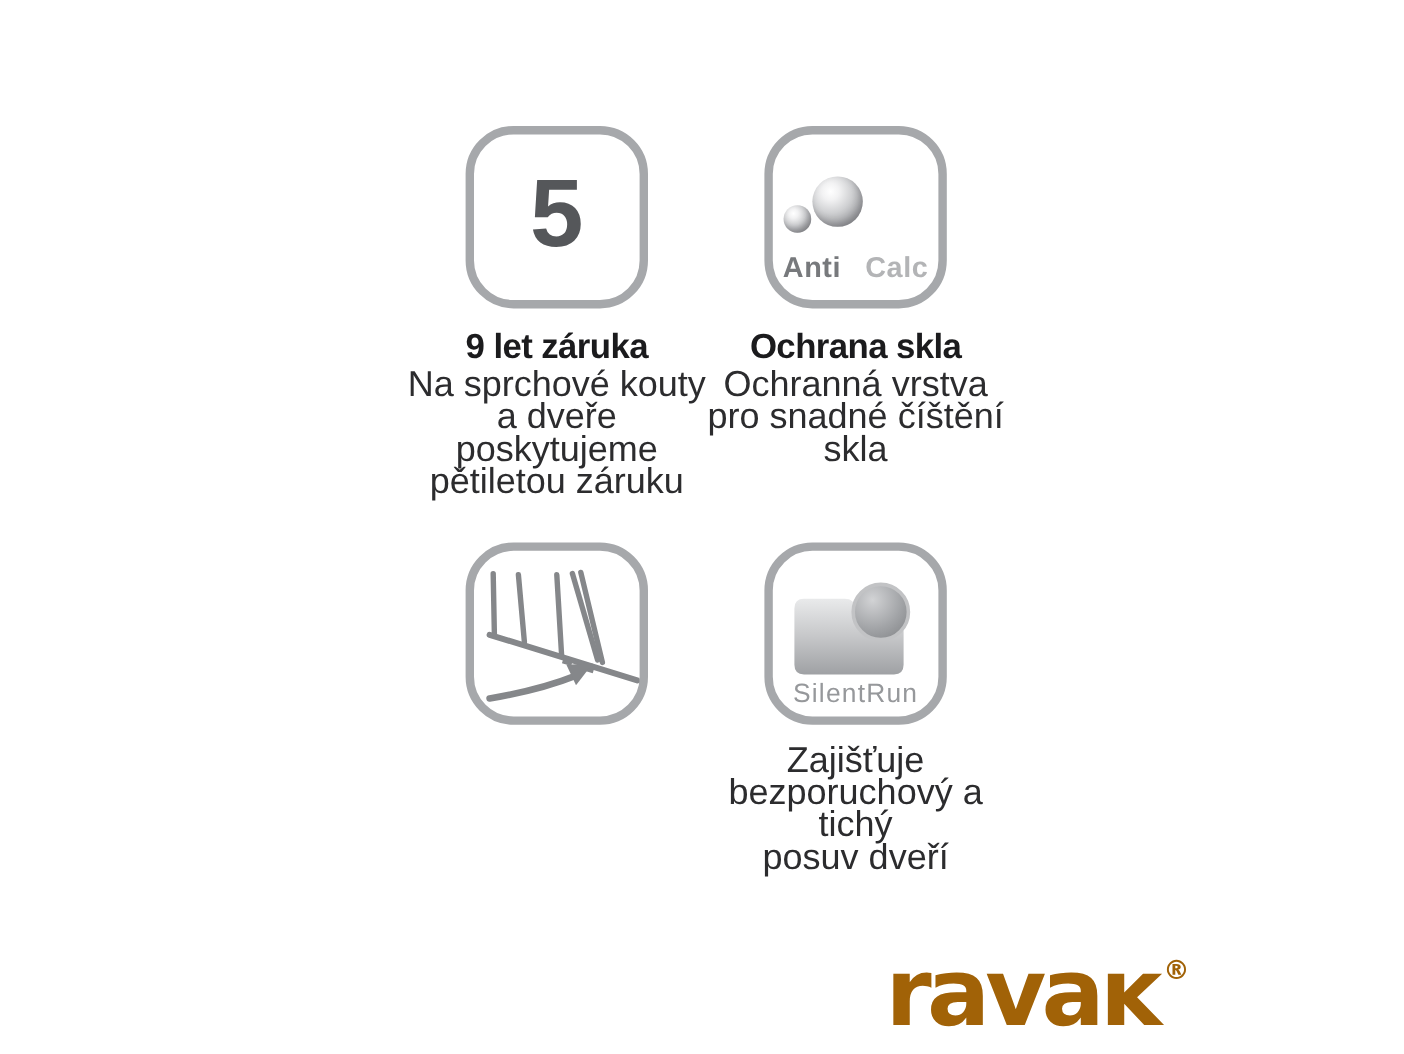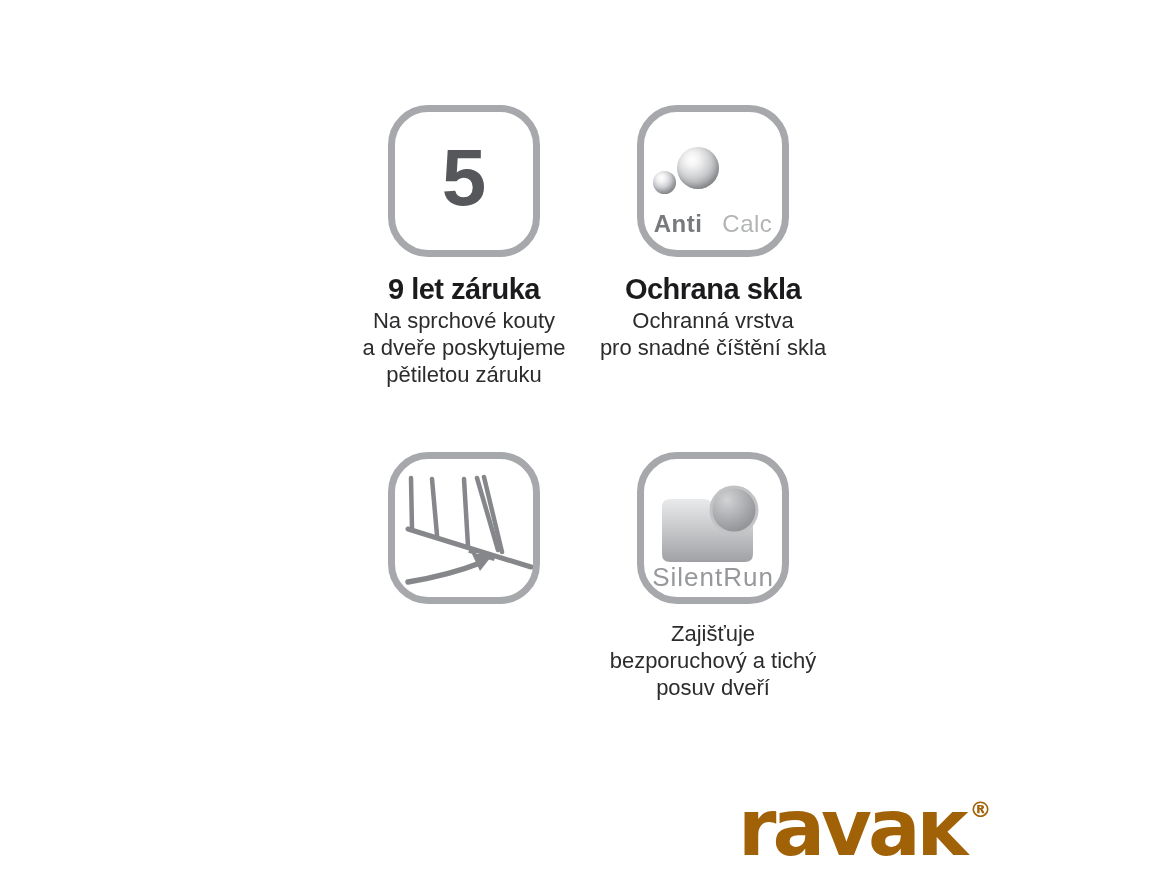--- a/index.html
+++ b/index.html
@@ -32,21 +32,21 @@
 
   .cell h3 {
     margin: 0 0 2px 0;
     font-size: 29px; line-height: 32px;
     font-weight: bold;
     letter-spacing: -0.5px;
     color: #1b1b1d;
   }
   .cell p {
     margin: 0;
-    font-size: 22px; line-height: 27px;
+    font-size: 30px; line-height: 27px;
     color: #2c2c2e;
     white-space: pre-line;
   }
 
   
   .digit {
     font-size: 80px; line-height: 1;
     font-weight: bold;
     color: #55575a;
     transform: translateY(-3px);
@@ -59,27 +59,27 @@
       #ffffff 0%, #f2f2f3 18%, #cfd0d2 45%, #97989b 78%, #aeafb1 100%);
     box-shadow: inset -2px -3px 5px rgba(90,90,95,0.35);
   }
   .sphere-lg { width: 42px; height: 42px; left: 33px; top: 35px; }
   .sphere-sm { width: 23px; height: 23px; left: 9px;  top: 59px; }
   .anticalc-text {
     position: absolute; left: 0; right: 0; bottom: 14px;
     font-size: 24px; line-height: 24px; letter-spacing: 0.5px;
   }
   .anticalc-anti { font-weight: bold; color: #77797c; margin-top: 20px; }
-  .anticalc-calc { font-weight: normal; color: #b3b4b6; padding-left: 20px; }
+  .anticalc-calc { font-weight: bold; color: #b3b4b6; padding-left: 20px; }
 
   
   .badge svg.icon-svg { position: absolute; left: 0; top: 0; width: 138px; height: 138px; }
   .silentrun-text {
     position: absolute; left: 0; right: 0; bottom: 8px;
-    font-size: 26px; line-height: 23px;
+    font-size: 22px; line-height: 23px;
     color: #96989b; letter-spacing: 1px; font-weight: normal;
   }
 
   
   .logo {
     position: absolute; left: 738px; top: 783px;
     font-family: "DejaVu Sans", sans-serif;
     font-weight: bold;
     font-size: 78px; line-height: normal;
     letter-spacing: -4px;

